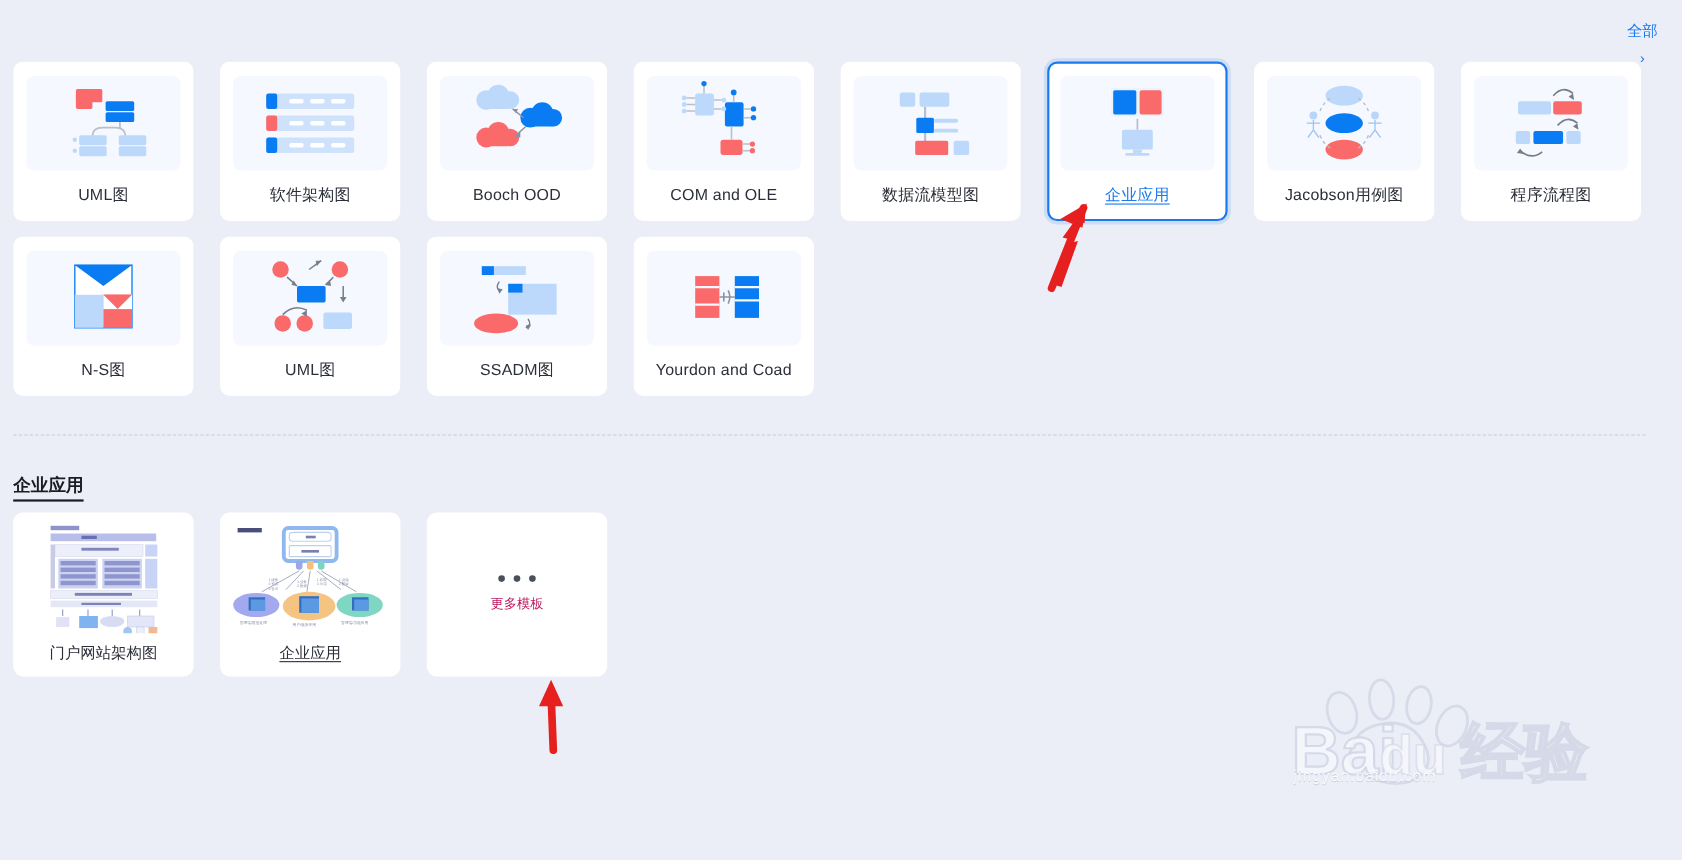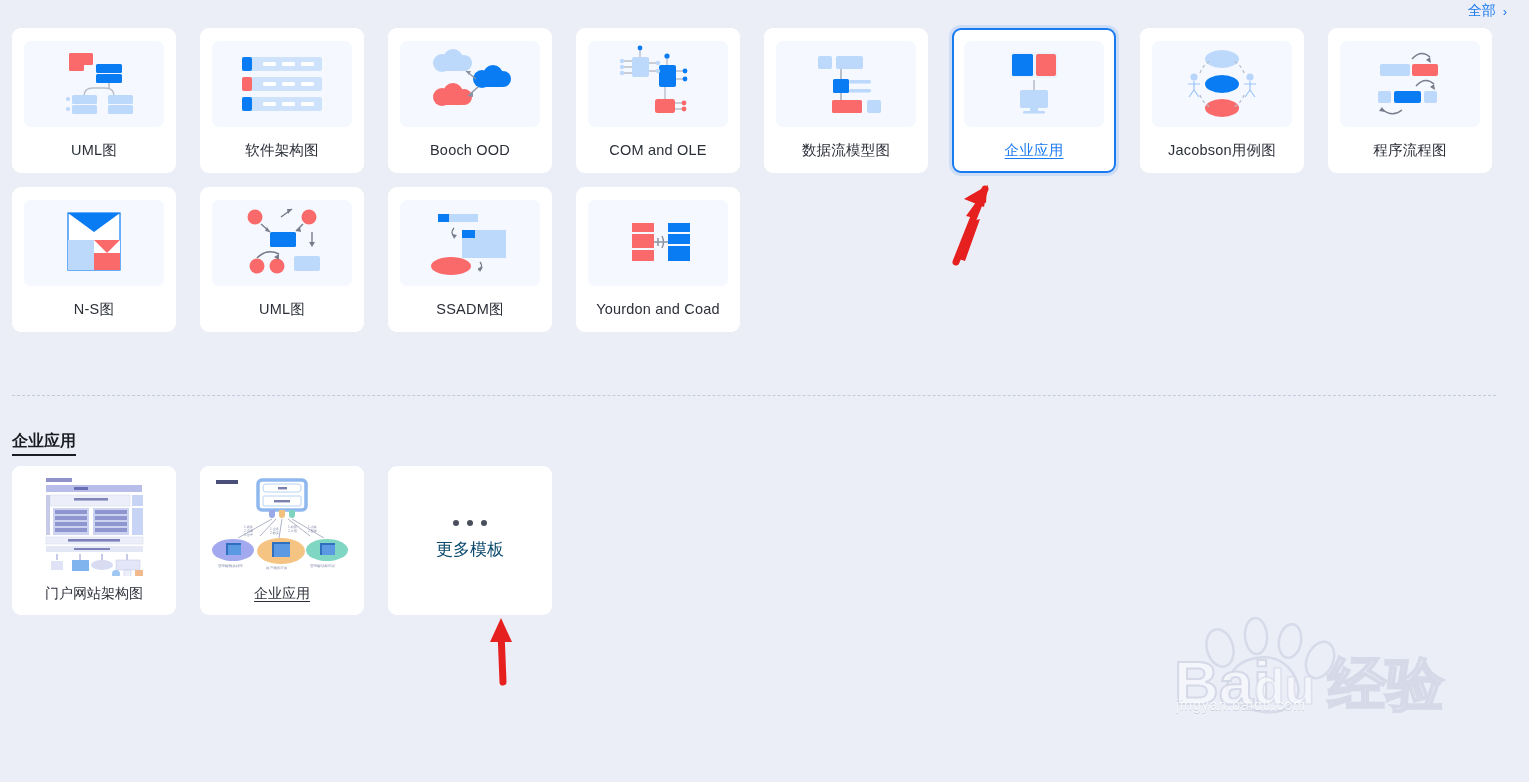--- a/index.html
+++ b/index.html
@@ -6,29 +6,29 @@
   html, body {
     width: 1529px; height: 782px;
     background: #eceef7;
     font-family: "Liberation Sans", "DejaVu Sans", sans-serif;
     overflow: hidden;
   }
   #root { position: relative; width: 1529px; height: 782px; }
 
   
   .all-link {
-    position: absolute; right: 22px; top: 2px;
+    position: absolute; right: 22px; top: 20px;
     font-size: 14px; color: #1a7af0; cursor: pointer;
-    display: flex; align-items: center; gap: 7px;
+    display: flex; align-items: center; gap: 7px; flex-direction: column;
   }
   .all-link .chev { font-size: 13px; color: #1a7af0; }
 
   
   .cat-grid {
-    position: absolute; left: 12px; top: 28px;
+    position: absolute; left: 12px; top: 56px;
     width: 1484px;
     display: grid;
     grid-template-columns: repeat(8, 164px);
     column-gap: 24px;
     row-gap: 14px;
   }
   .cat-card {
     width: 164px; height: 145px;
     background: #fff; border-radius: 9px;
     border: 2px solid transparent;
@@ -100,21 +100,21 @@
   .plus:before { left: 0; top: 20px; width: 46px; height: 5px; }
   .plus:after  { top: 0; left: 20px; height: 46px; width: 5px; }
 
   .more-inner {
     position: absolute; left: 0; top: 0; width: 164px; height: 149px;
     display: flex; flex-direction: column;
     align-items: center; justify-content: center; gap: 12px;
   }
   .dots { display: flex; gap: 8px; }
   .dots i { width: 6px; height: 6px; border-radius: 50%; background: #4a4f5c; display:block; }
-  .more-label { font-size: 17px; color: #0c4a6e; }
+  .more-label { font-size: 12px; color: #be185d; }
 
   
   .arrow { position: absolute; pointer-events: none; }
 
   
   .wm {
     position: absolute; left: 1168px; top: 608px;
     width: 300px; height: 120px; pointer-events: none;
     opacity: .55;
   }

